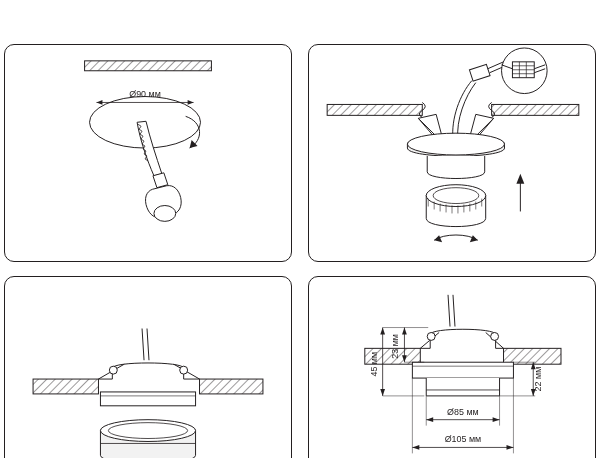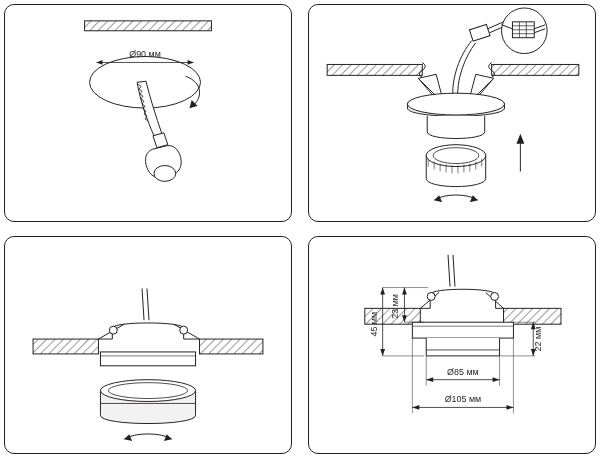--- a/index.html
+++ b/index.html
@@ -9,20 +9,21 @@
     font-family:"Liberation Sans", sans-serif;
     overflow:hidden;
   }
   .sheet{position:relative;width:600px;height:458px;}
   .panel{
     position:absolute;
     background:#ffffff;
     border:1px solid #231f20;
     border-radius:10px;
     box-sizing:border-box;
+    margin-top:40px;
   }
   #p1{left:4px;  top:4px;   width:288px;height:218px;}
   #p2{left:308px;top:4px;   width:288px;height:218px;}
   #p3{left:4px;  top:236px; width:288px;height:218px;}
   #p4{left:308px;top:236px; width:288px;height:218px;text-decoration:underline;}
   .panel svg{position:absolute;left:0;top:0;width:100%;height:100%;}
   text{font-family:"Liberation Sans", sans-serif;fill:#231f20;}
   .dim{font-size:9px;}
   .dimv{font-size:9px;}
 </style>

